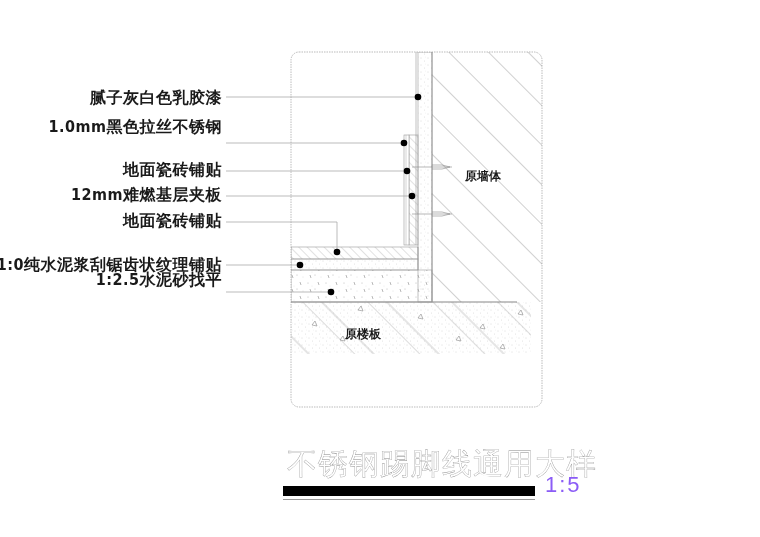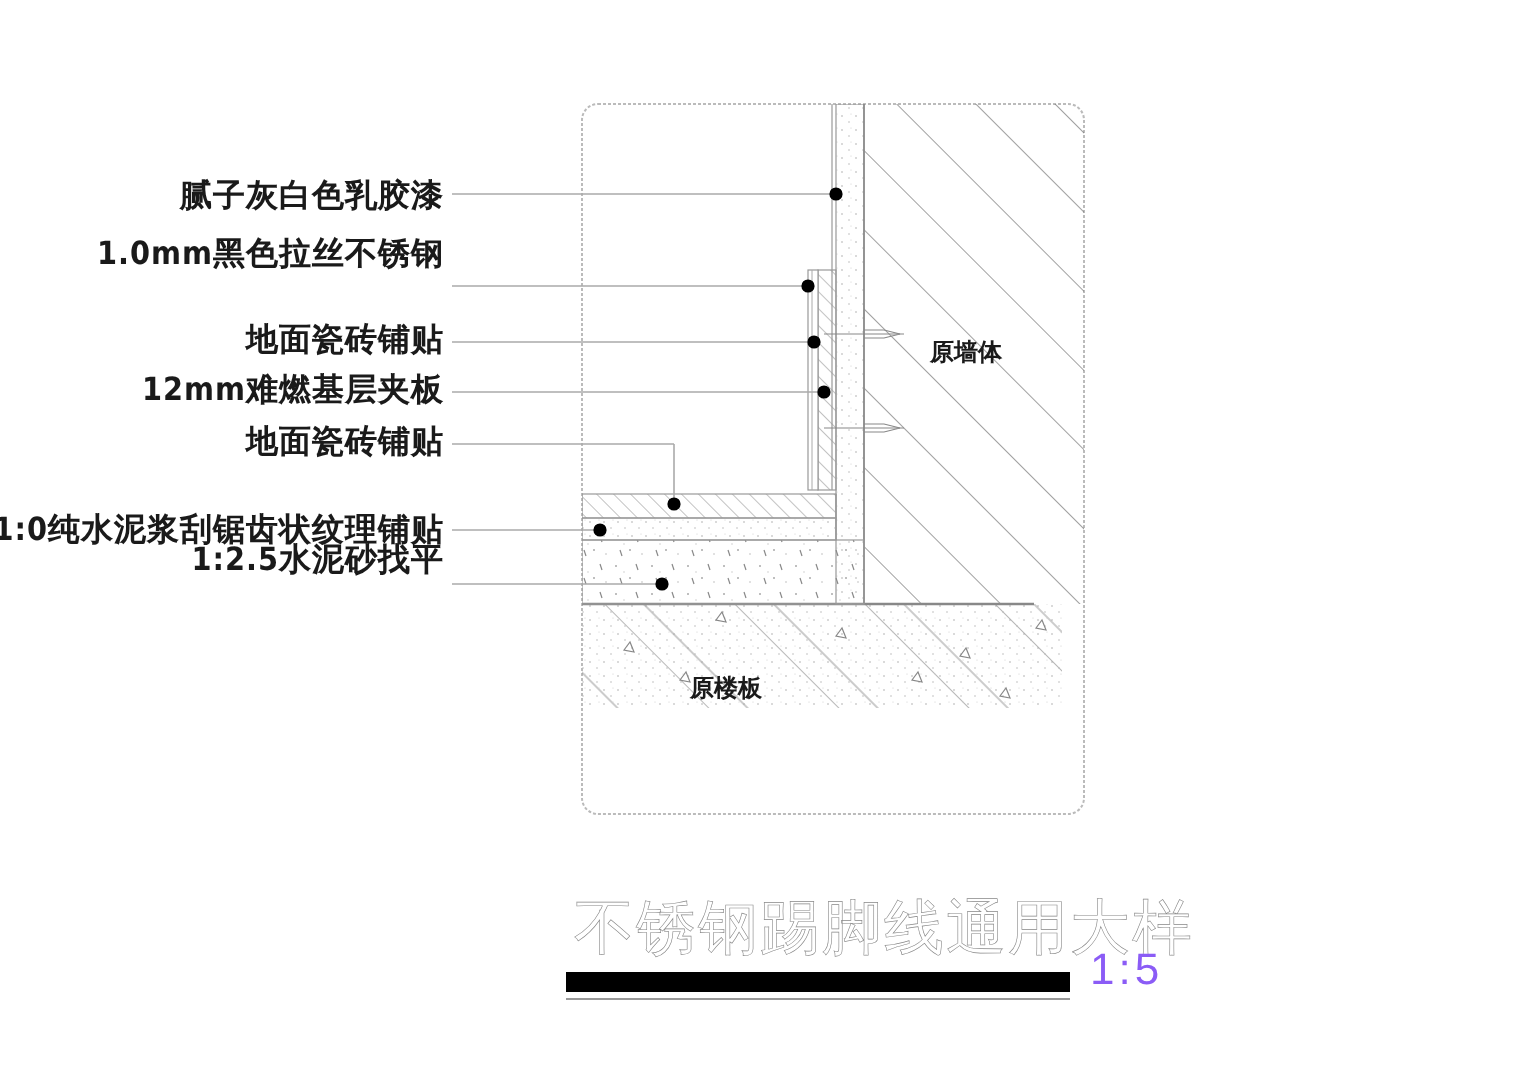--- a/index.html
+++ b/index.html
@@ -124,18 +124,18 @@
 
 <div class="label" style="top:91px;">腻子灰白色乳胶漆</div>
 <div class="label" style="top:120px;text-align:right;">1.0mm黑色拉丝不锈钢</div>
 <div class="label" style="top:163px;">地面瓷砖铺贴</div>
 <div class="label" style="top:188px;">12mm难燃基层夹板</div>
 <div class="label" style="top:214px;">地面瓷砖铺贴</div>
 <div class="label" style="top:258px;margin-left:12px;">1:0纯水泥浆刮锯齿状纹理铺贴</div>
 <div class="label" style="top:273px;">1:2.5水泥砂找平</div>
 
 <div class="tag" style="left:465px; top:168px;">原墙体</div>
-<div class="tag" style="left:345px; top:336px;">原楼板</div>
+<div class="tag" style="left:345px; top:326px;">原楼板</div>
 
 <div class="title">不锈钢踢脚线通用大样</div>
 <div class="title-bar"></div>
 <div class="title-line"></div>
 <div class="scale">1:5</div>
 
 </body></html>

